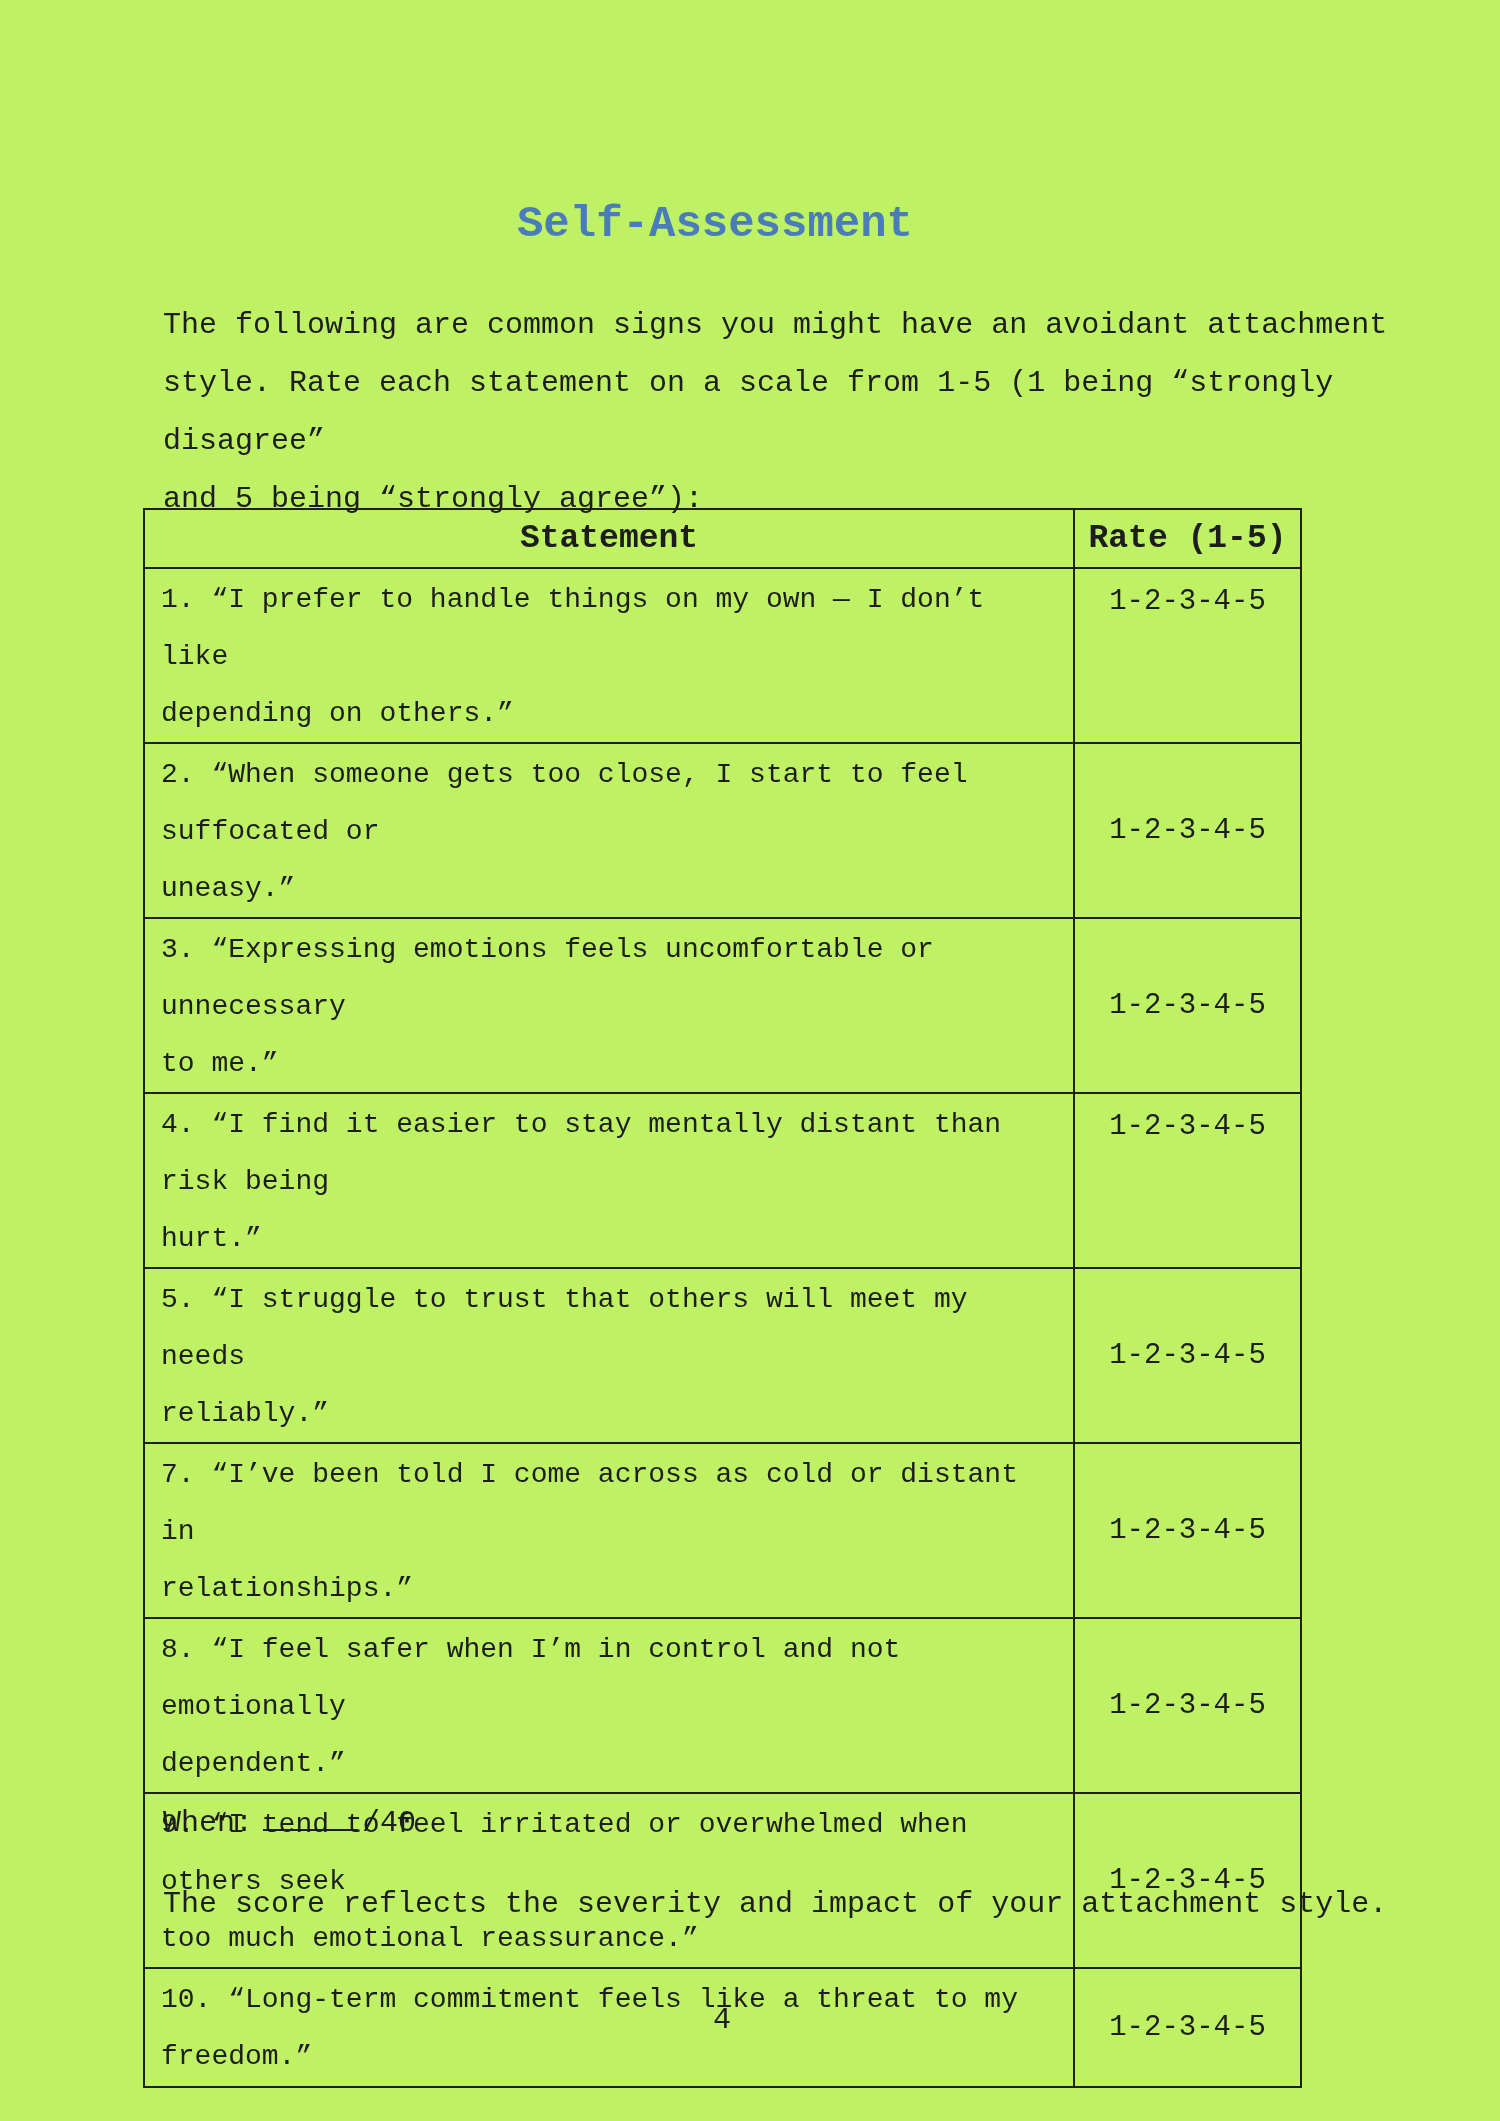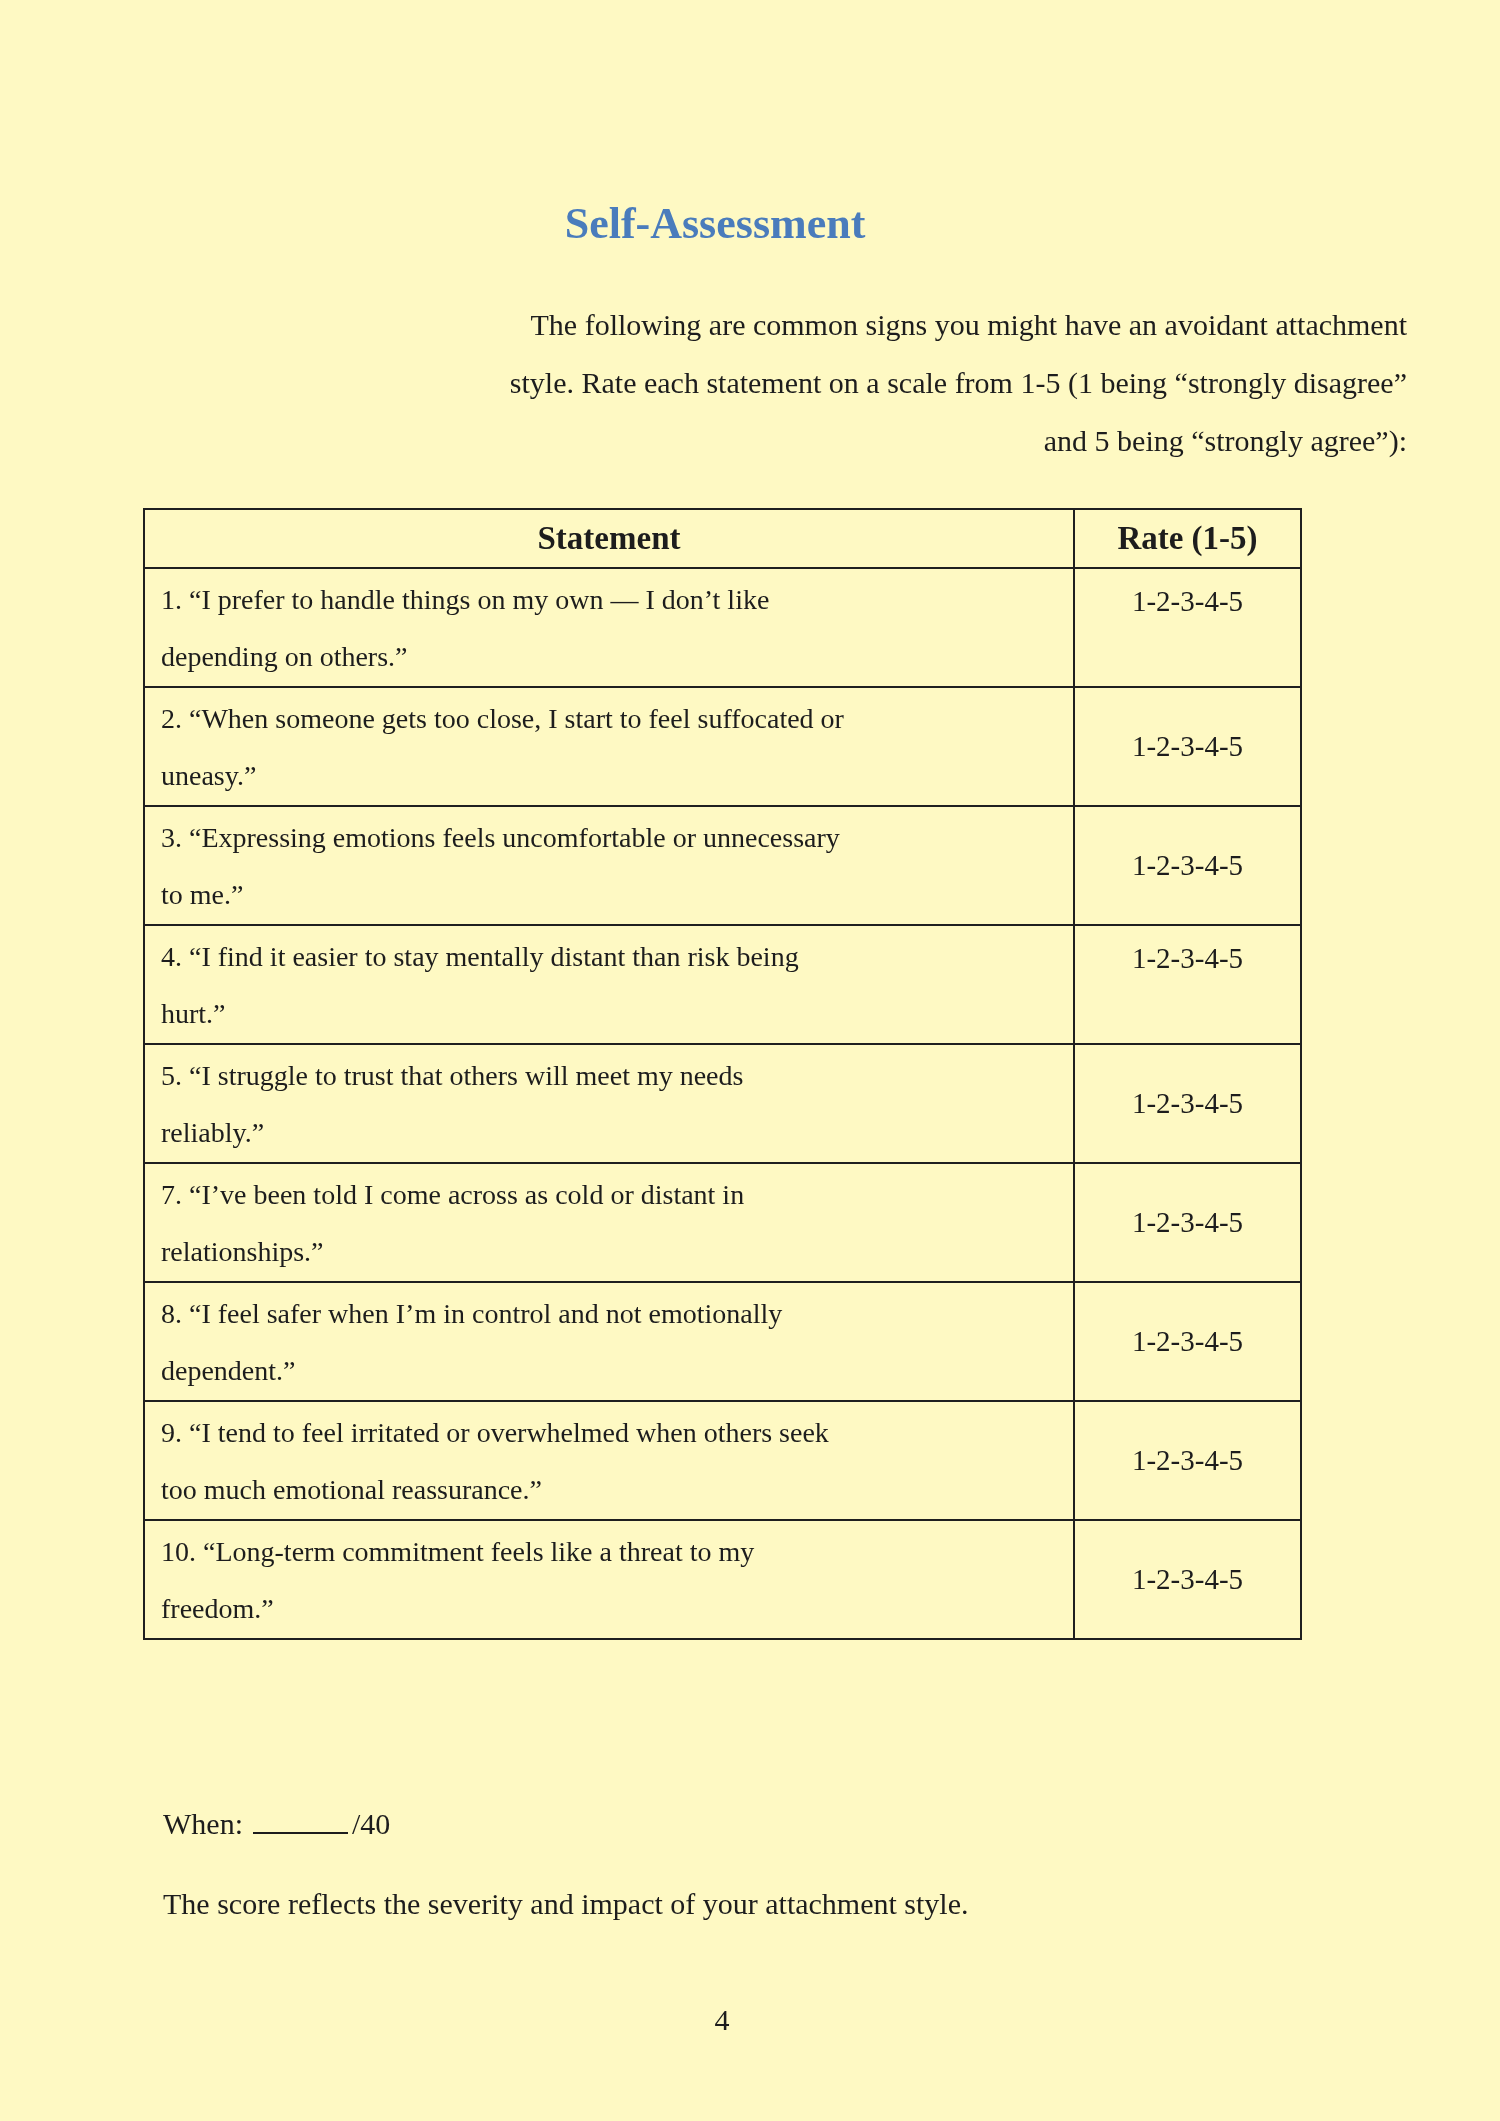--- a/index.html
+++ b/index.html
@@ -1,41 +1,40 @@
 <!DOCTYPE html>
 <html><head>
 <meta charset="utf-8">
 <style>
   html,body { margin:0; padding:0; background:#ffffff; }
   .page {
     position: relative;
     width: 1500px;
     height: 2121px;
-    background: #fef9c3;
-    font-family: Liberation Serif, serif;
+    background: #bef264;
+    font-family: Liberation Mono, monospace;
     color: #1d1d1d;
     overflow: hidden;
   }
   .doc-title {
     position: absolute;
     left: 0; right: 70px; top: 198px;
     text-align: center;
     font-size: 44px;
     line-height: 52px;
     font-weight: bold;
     color: #4a7cbc;
   }
   .intro {
     position: absolute;
-    left: 157px; top: 296px;
+    left: 163px; top: 296px;
     width: 1250px;
     font-size: 30px;
     line-height: 58px;
     white-space: pre-line;
-    text-align: right;
   }
   table.assessment {
     position: absolute;
     left: 143px; top: 508px;
     width: 1157px;
     border-collapse: collapse;
     table-layout: fixed;
   }
   table.assessment th, table.assessment td {
     border: 2px solid #1f1f1f;

